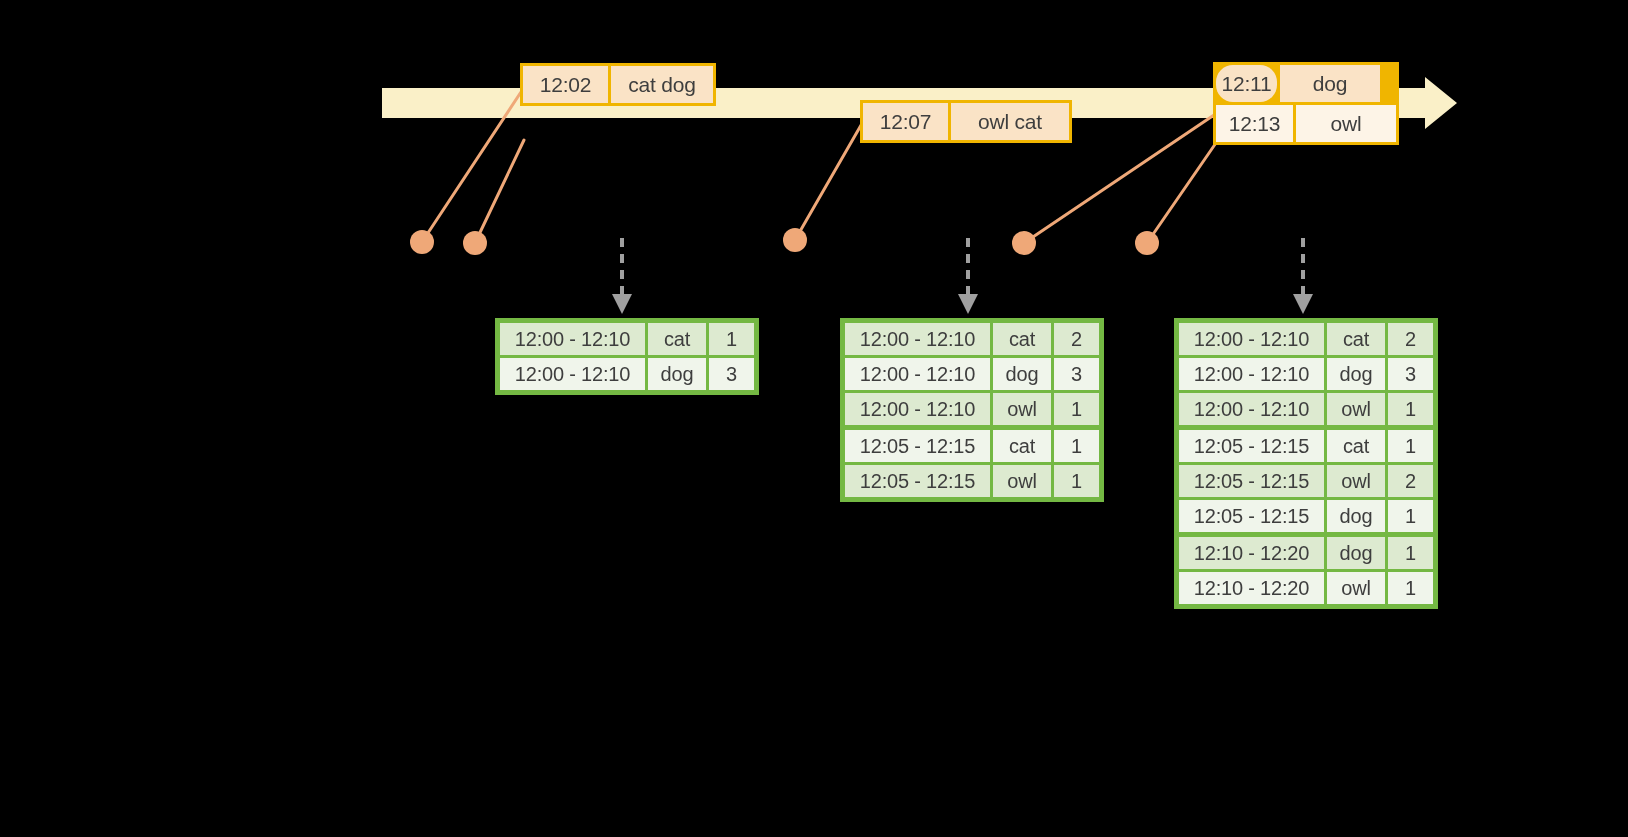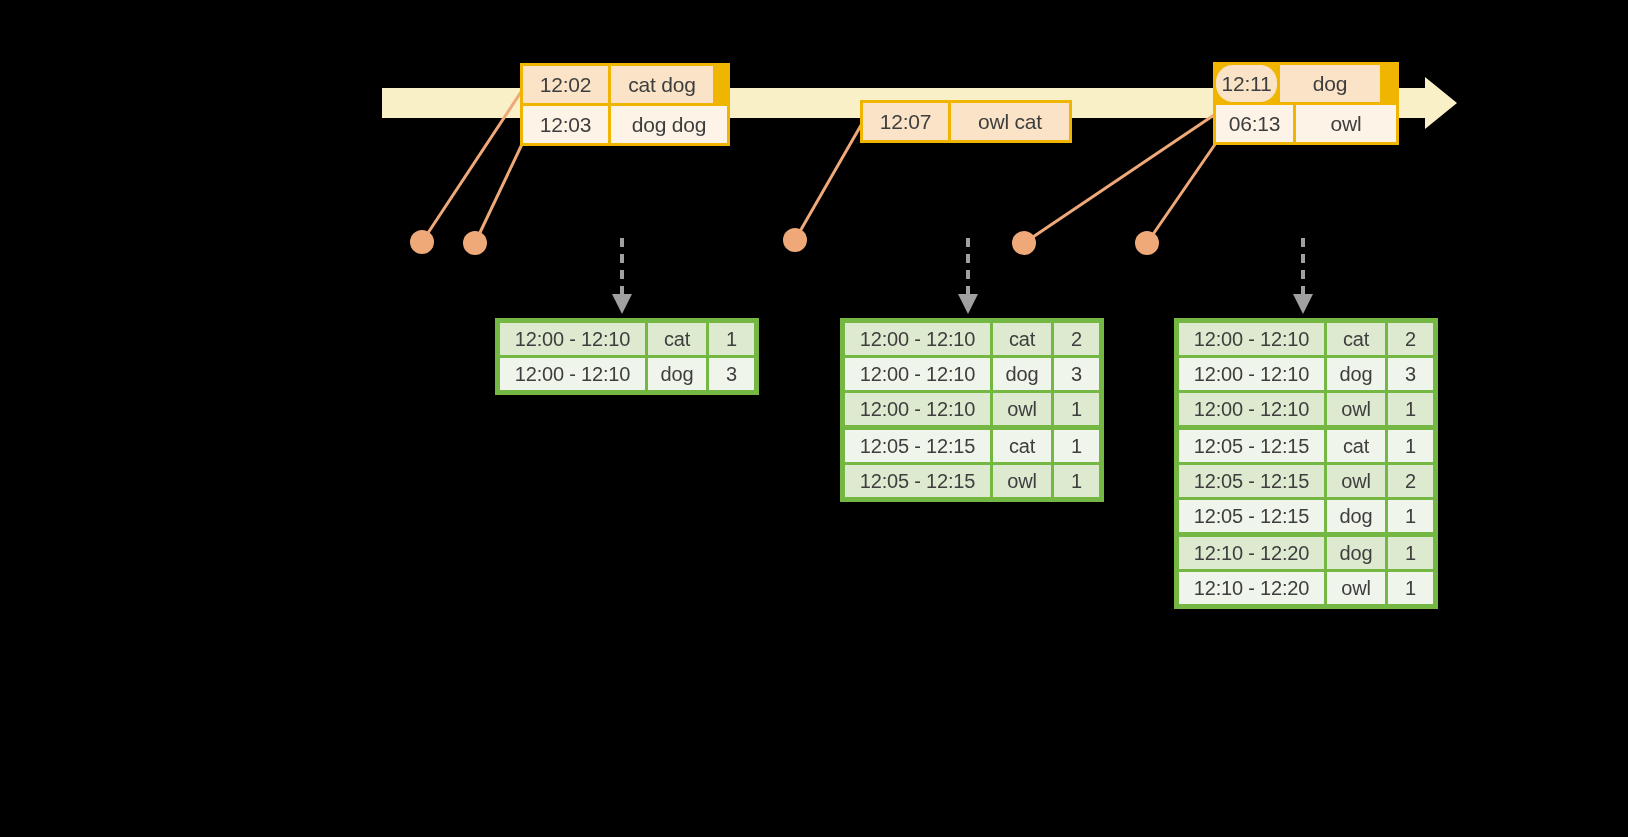--- a/index.html
+++ b/index.html
@@ -78,38 +78,34 @@
     <polygon class="dash-head" points="958,294 978,294 968,314"></polygon>
     <line class="dash" x1="1303" y1="238" x2="1303" y2="296"></line>
     <polygon class="dash-head" points="1293,294 1313,294 1303,314"></polygon>
   </svg>
 
   <div class="event-table" style="left:520px;top:63px;">
       <div class="row">
         <div class="cell dark" style="width: 85px;">12:02</div>
         <div class="cell dark" style="width: 102px;">cat dog</div>
       </div>
-      <div class="row">
-        <div class="cell light" style="width: 85px;">12:03</div>
-        <div class="cell light" style="width: 116px;">dog dog</div>
-      </div>
     </div>
   <div class="event-table" style="left:860px;top:100px;">
       <div class="row">
         <div class="cell dark" style="width: 85px;">12:07</div>
         <div class="cell dark" style="width: 118px;">owl cat</div>
       </div>
     </div>
   <div class="event-table" style="left:1213px;top:62px;">
       <div class="row">
         <div class="cell dark" style="width: 61px; border-radius: 17px;">12:11</div>
         <div class="cell dark" style="width: 100px;">dog</div>
       </div>
       <div class="row">
-        <div class="cell light" style="width: 77px;">06:13</div>
+        <div class="cell light" style="width: 77px;">12:13</div>
         <div class="cell light" style="width: 100px;">owl</div>
       </div>
     </div>
 
   <div class="result-table" style="left:495px;top:318px;">
       <div class="row">
         <div class="cell dark" style="width: 145px;">12:00 - 12:10</div>
         <div class="cell dark" style="width: 58px;">cat</div>
         <div class="cell dark" style="width: 45px;">1</div>
       </div>

